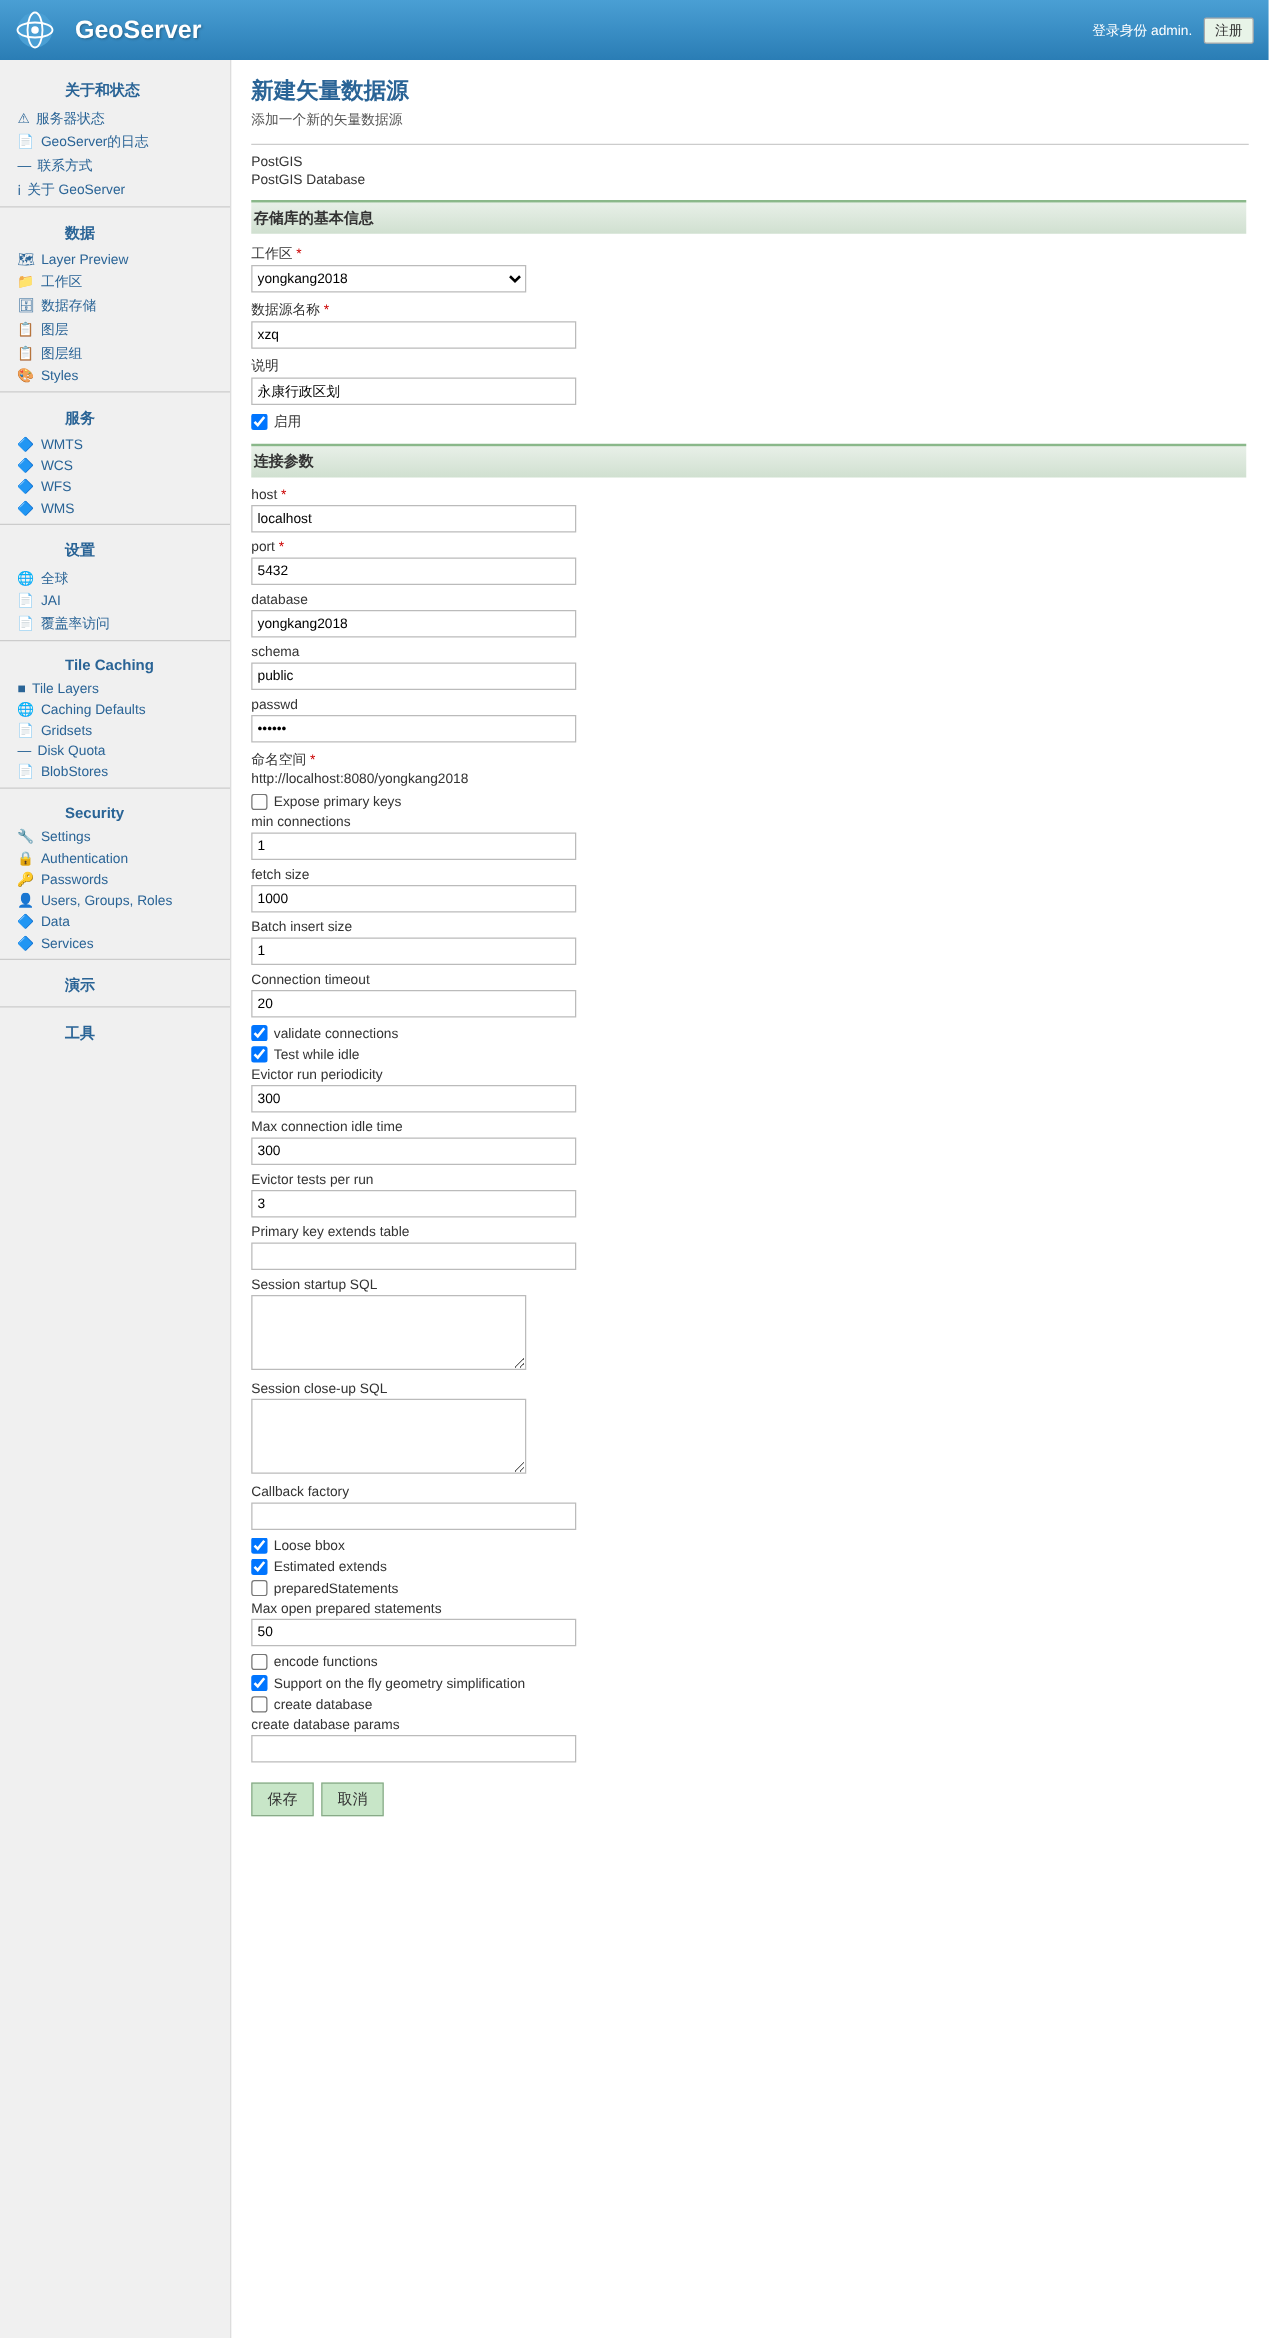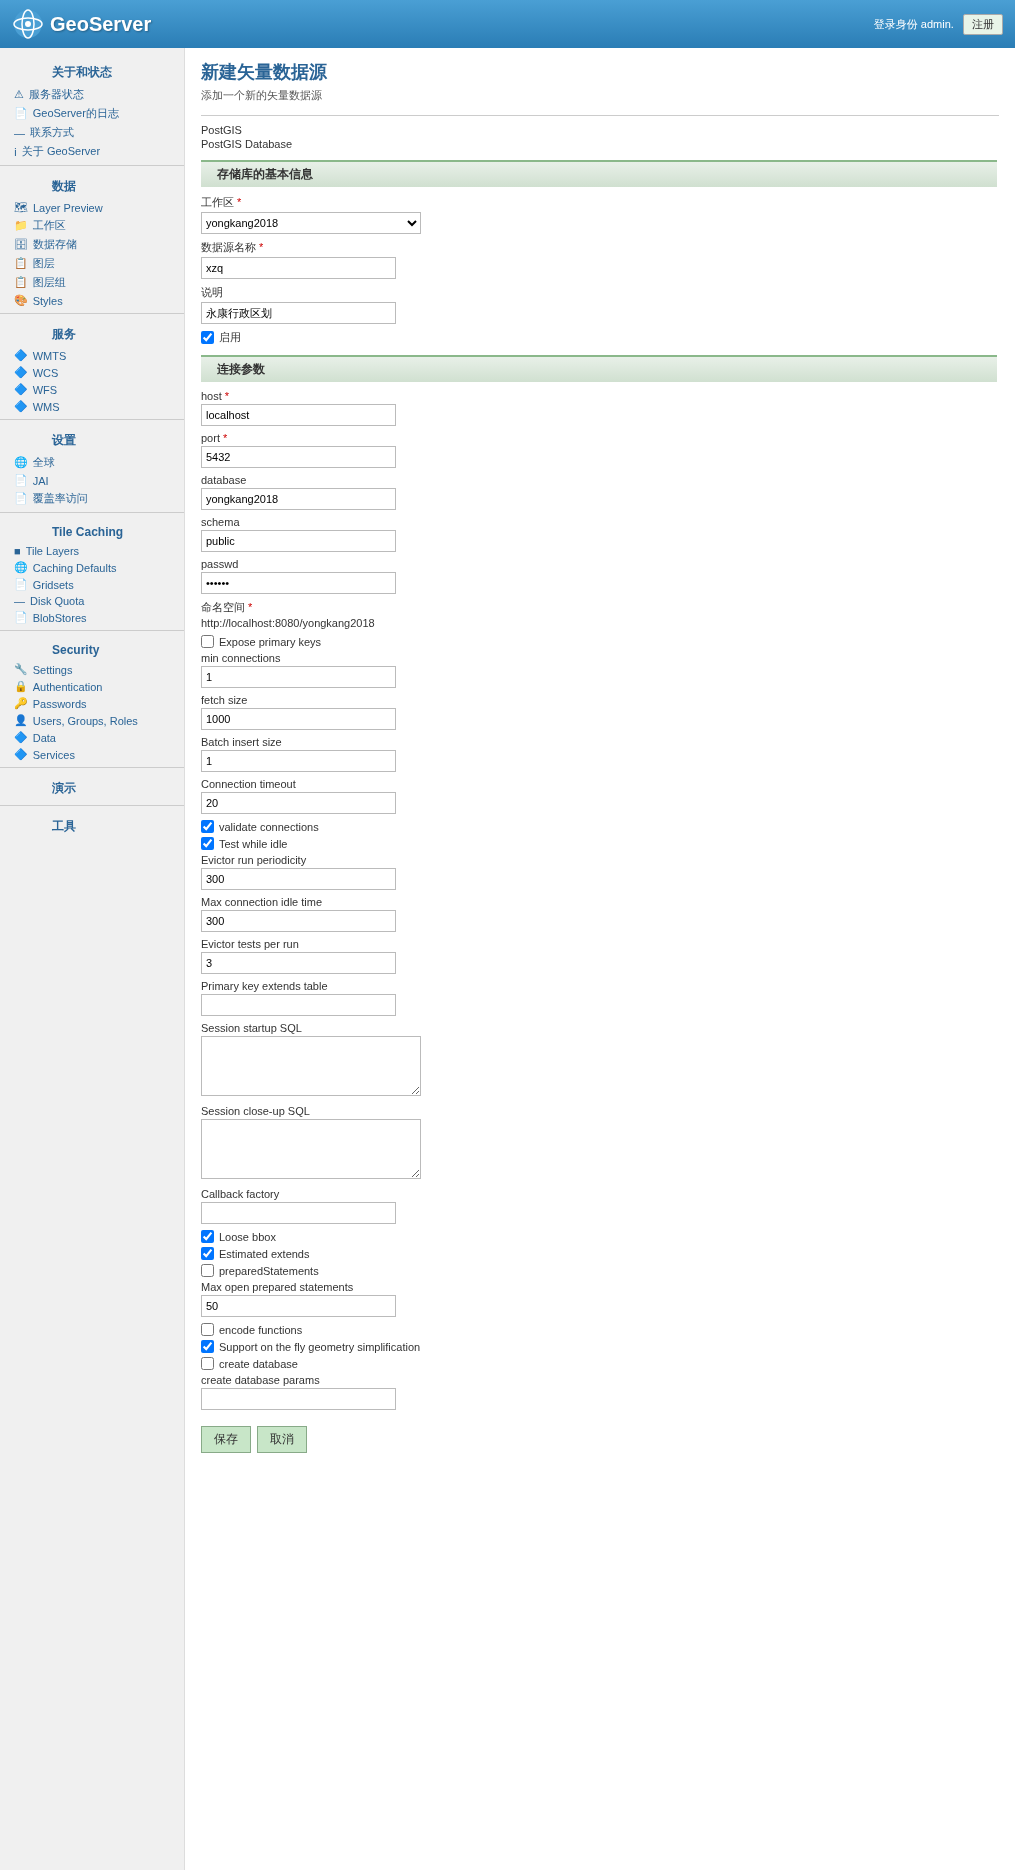--- a/index.html
+++ b/index.html
@@ -9,21 +9,21 @@
     .header {
       background: linear-gradient(to bottom, #4a9fd4, #2a7db5);
       padding: 8px 12px;
       display: flex;
       align-items: center;
       justify-content: space-between;
     }
     .header-logo {
       display: flex;
       align-items: center;
-      gap: 6px;
+      gap: 16px;
     }
     .logo-icon {
       width: 32px;
       height: 32px;
     }
     .logo-text {
       font-size: 20px;
       font-weight: bold;
       color: #fff;
       text-shadow: 1px 1px 2px rgba(0,0,0,0.3);
@@ -97,38 +97,38 @@
       margin-bottom: 12px;
     }
     .datasource-type {
       font-size: 11px;
       color: #333;
       margin-bottom: 2px;
     }
     .section-header {
       background: linear-gradient(to bottom, #e8f0e8, #d0e0d0);
       border-top: 2px solid #8ab88a;
-      padding: 4px 16px;
+      padding: 4px 2px;
       font-weight: bold;
       font-size: 12px;
       color: #333;
       margin: 10px 2px 8px 0;
     }
     .form-row {
       margin-bottom: 6px;
     }
     .form-label {
       display: block;
       font-size: 11px;
       color: #333;
       margin-bottom: 2px;
     }
     .form-label .required { color: #c00; }
     .form-input {
-      width: 195px;
+      width: 260px;
       height: 22px;
       border: 1px solid #bbb;
       padding: 2px 4px;
       font-size: 11px;
       background: #fff;
     }
     .form-select {
       width: 220px;
       height: 22px;
       border: 1px solid #bbb;

